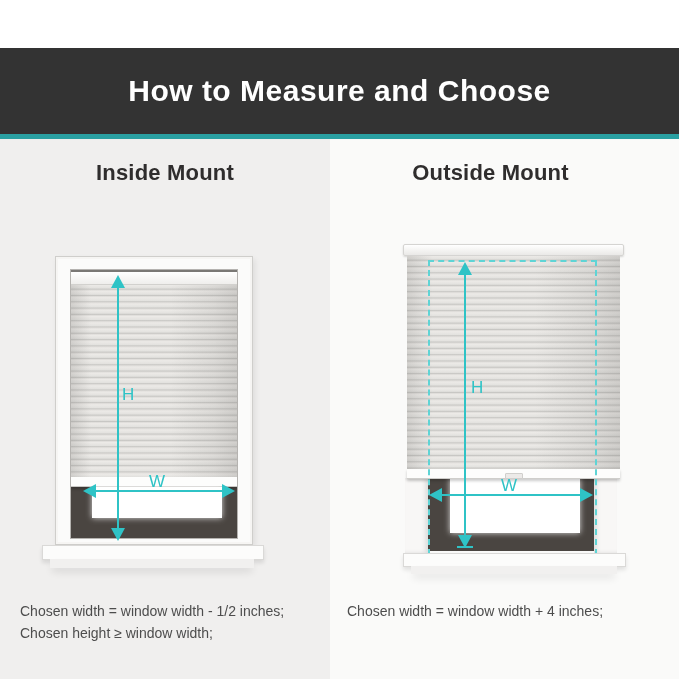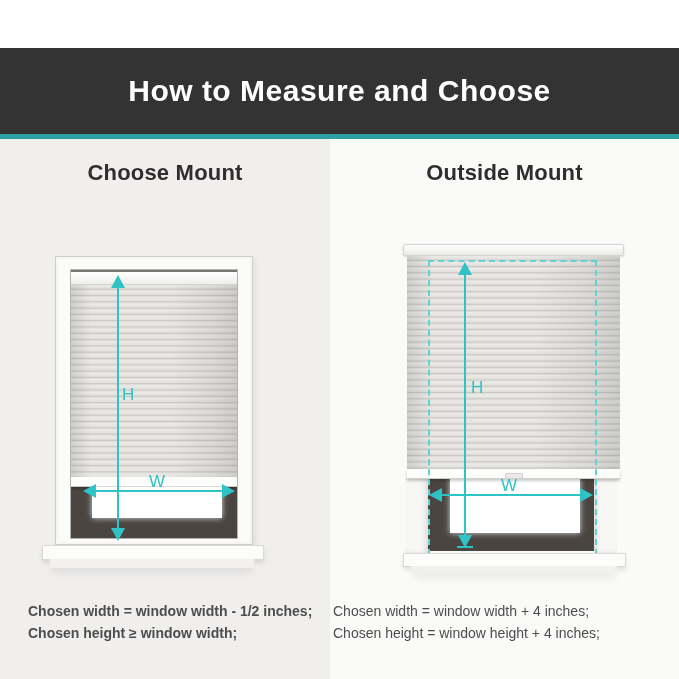--- a/index.html
+++ b/index.html
@@ -20,21 +20,21 @@
   }
   
   .panel{position:absolute;top:91px;height:588px;}
   .panel-left{left:0;width:330px;background:#f0efee;}
   .panel-right{left:330px;width:349px;background:#fafaf9;}
   .section-heading{
     position:absolute;top:112px;text-align:center;
     font-size:22px;font-weight:bold;color:#2f2d2d;letter-spacing:.2px;
   }
   .heading-left{left:0;width:330px;}
-  .heading-right{left:330px;width:349px;}
+  .heading-right{left:316px;width:349px;}
   
   .stripes{
     background:repeating-linear-gradient(180deg,
       #eceae7 0px,#e3e2df 3px,#c8c7c4 4.2px,#dedcd9 5px,#eceae7 6.3px);
   }
   .shade-shadow-overlay{
     position:absolute;inset:0;
     background:linear-gradient(90deg,rgba(100,98,95,.18),rgba(100,98,95,0) 12%,
       rgba(100,98,95,0) 60%,rgba(100,98,95,.10) 86%,rgba(100,98,95,.20));
   }
@@ -86,38 +86,38 @@
     box-shadow:0 2px 3px rgba(0,0,0,.2);}
   .of-tab{position:absolute;left:505px;top:425px;width:18px;height:6px;
     background:#eceae8;border:1px solid #d0cfcc;border-radius:1px;box-sizing:border-box;}
   .of-pillar{position:absolute;top:430px;width:23px;height:75px;background:#f8f7f6;}
   .of-pillar-l{left:405px;box-shadow:inset -3px 0 4px rgba(0,0,0,.10);}
   .of-pillar-r{left:594px;box-shadow:inset 3px 0 4px rgba(0,0,0,.10);}
   .of-reveal{position:absolute;left:428px;top:430px;width:166px;height:73px;overflow:hidden;}
   .of-glass{left:22px;top:0;width:130px;height:55px;}
   
   .notes{position:absolute;top:552px;color:#4d4d4d;font-size:14px;line-height:22px;}
-  .notes-left{left:28px;width:300px;font-weight:bold;}
-  .notes-right{left:333px;width:330px;}
+  .notes-left{left:20px;width:300px;}
+  .notes-right{left:347px;width:330px;}
   .note-line{white-space:nowrap;}
 </style>
 </head>
 <body>
 
 <div class="poster">
 
   <div class="header">
     <div class="header-title">How to Measure and Choose</div>
   </div>
   <div class="accent-line"></div>
 
   <div class="panel panel-left"></div>
   <div class="panel panel-right"></div>
 
-  <div class="section-heading heading-left">Choose Mount</div>
+  <div class="section-heading heading-left">Inside Mount</div>
   <div class="section-heading heading-right">Outside Mount</div>
 
   <div class="if-frame"></div>
   <div class="if-opening">
     <div class="if-shade-head rail"></div>
     <div class="if-shade-body stripes">
       <div class="shade-shadow-overlay"></div>
     </div>
     <div class="if-shade-rail"></div>
     <div class="glass if-glass"></div>
@@ -164,16 +164,15 @@
   <div class="arr arr-left" style="left:429px;top:440px;"></div>
   <div class="arr arr-right" style="left:580px;top:440px;"></div>
   <div class="meas-label" style="left:501px;top:428px;">W</div>
 
   <div class="notes notes-left">
     <div class="note-line">Chosen width = window width - 1/2 inches;</div>
     <div class="note-line">Chosen height ≥ window width;</div>
   </div>
   <div class="notes notes-right">
     <div class="note-line">Chosen width = window width + 4 inches;</div>
-    <div class="note-line">Chosen height = window height + 4 inches;</div>
   </div>
 
 </div>
 
 </body></html>

